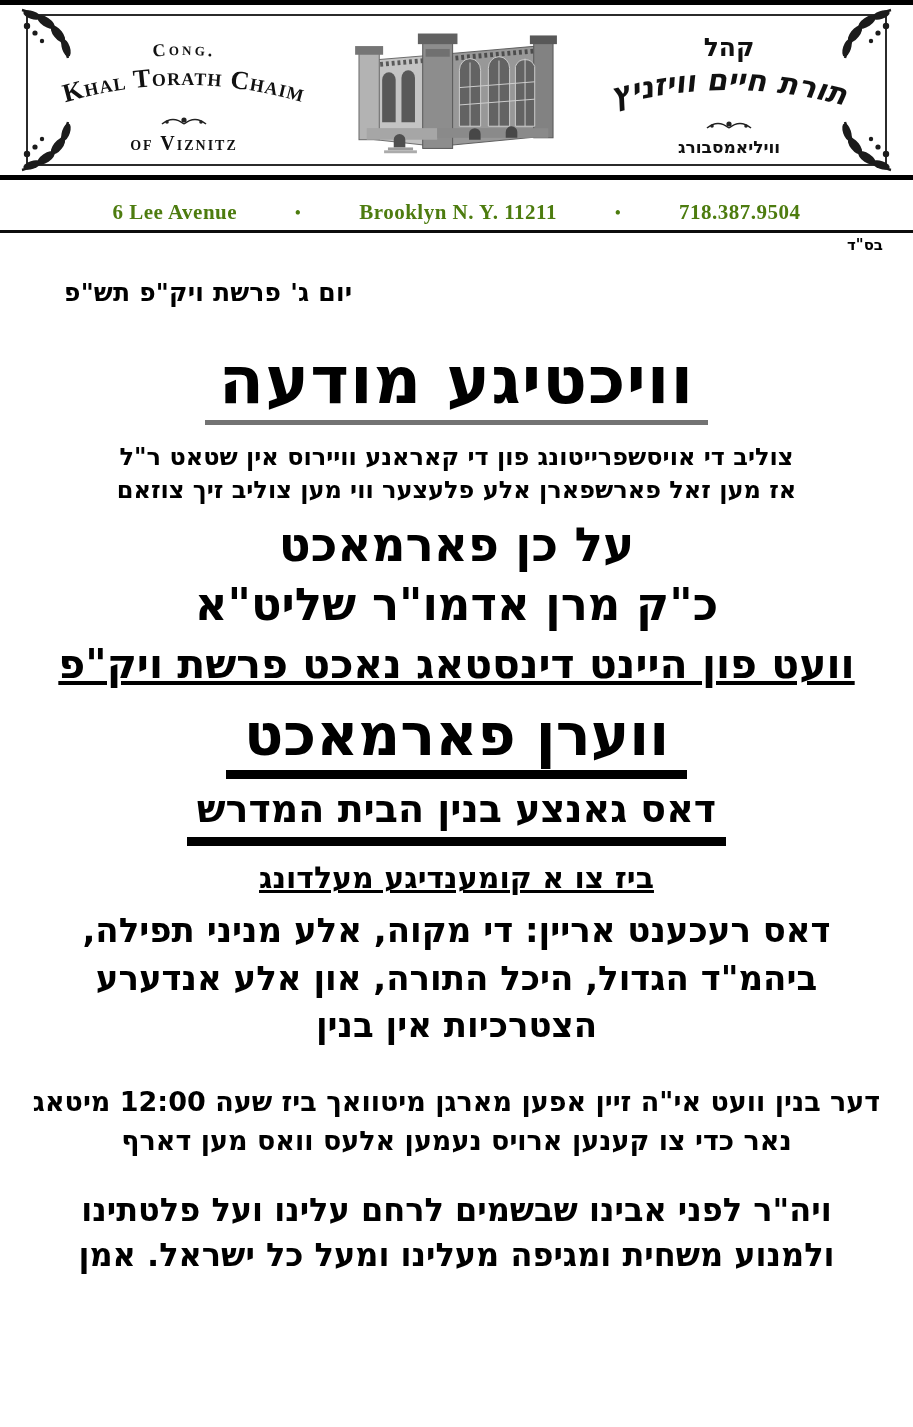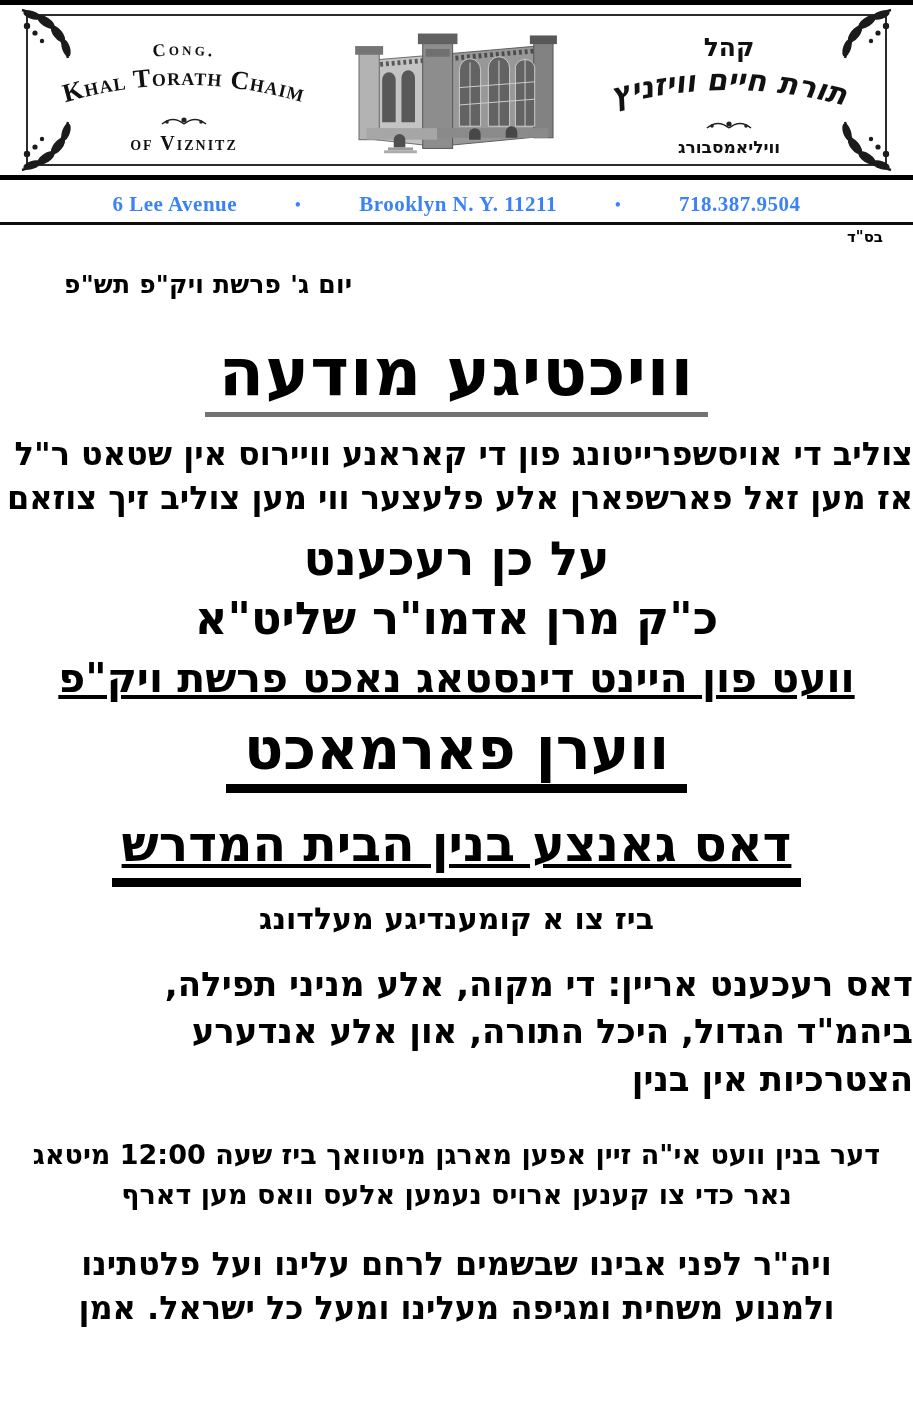--- a/index.html
+++ b/index.html
@@ -21,46 +21,46 @@
   .corner.br{bottom:-8px;right:-8px;transform:scale(-1,-1);}
   .head-col{flex:1;display:flex;justify-content:center;align-items:center;height:100%;}
   .head-center{width:232px;display:flex;justify-content:center;align-items:center;height:100%;}
   .org-en text{font-family:"Liberation Serif","DejaVu Serif",serif;fill:#111;font-weight:bold;font-variant:small-caps;}
   .org-he text{fill:#111;font-weight:bold;font-family:"DejaVu Serif","DejaVu Sans",serif;}
   .scroll-orn{stroke:#222;fill:none;stroke-width:1.6;}
   .orn-dot{fill:#222;}
   
   .address-bar{
     margin-top:9px;border-top:5px solid #000;border-bottom:3px solid #0d0d0d;
-    padding:12px 0 5px;display:flex;justify-content:center;align-items:center;gap:58px;
+    padding:20px 0 5px;display:flex;justify-content:center;align-items:center;gap:58px;
     font-family:"Liberation Serif","DejaVu Serif",serif;font-weight:bold;
-    font-size:21px;letter-spacing:.5px;color:#3b82f6;
+    font-size:21px;letter-spacing:.5px;color:#4d7c0f;
   }
   .addr-bullet{font-size:16px;}
   .bsd{ text-align:right;padding:3px 30px 0 0;font-size:15px;font-weight:bold;direction:rtl; }
   
   .date-line{
     margin:24px 0 0 64px;width:fit-content;direction:rtl;
     font-size:25px;font-weight:bold;letter-spacing:.2px;
   }
   .notice{text-align:center;direction:rtl;font-weight:bold;}
   .big-title{
     display:inline-block;margin-top:40px;font-size:66px;line-height:1.02;
     border-bottom:5px solid #737373;padding:0 14px 6px;letter-spacing:1px;
   }
-  .para-1{margin-top:16px;font-size:32px;line-height:1.37;text-align:right;}
+  .para-1{margin-top:16px;font-size:24px;line-height:1.37;}
   .h-al-ken{margin-top:12px;font-size:47px;line-height:1.1;}
   .h-rebbe{margin-top:9px;font-size:45px;line-height:1.1;}
   .h-when{margin-top:13px;font-size:41px;line-height:1.1;text-decoration:underline;}
   .closed-line{display:inline-block;margin-top:18px;font-size:58px;line-height:1.05;
     border-bottom:9px solid #000;padding:0 18px 4px;}
-  .closed-subject{display:inline-block;margin-top:26px;font-size:49px;line-height:1.05;
-    border-bottom:9px solid #000;padding:0 10px 7px;text-decoration:underline;}
-  .until-line{margin-top:14px;font-size:30px;}
-  .para-2{margin-top:25px;font-size:34px;line-height:1.4;text-align:right;}
+  .closed-subject{display:inline-block;margin-top:11px;font-size:38px;line-height:1.05;
+    border-bottom:9px solid #000;padding:0 10px 7px;}
+  .until-line{margin-top:14px;font-size:30px;text-decoration:underline;}
+  .para-2{margin-top:12px;font-size:34px;line-height:1.4;}
   .para-3{margin-top:32px;font-size:27px;line-height:1.45;}
   .para-4{margin-top:28px;font-size:32px;line-height:1.4;}
 </style>
 </head>
 <body>
 
 <div class="page">
 
   <div class="top-bar"></div>
 
@@ -207,21 +207,21 @@
 
     <div>
       <span class="big-title">וויכטיגע מודעה</span>
     </div>
 
     <div class="para-1">
       <div>צוליב די אויסשפרייטונג פון די קאראנע וויירוס אין שטאט ר"ל</div>
       <div>אז מען זאל פארשפארן אלע פלעצער ווי מען צוליב זיך צוזאם</div>
     </div>
 
-    <div class="h-al-ken">על כן רעכענט</div>
+    <div class="h-al-ken">על כן פארמאכט</div>
     <div class="h-rebbe">כ"ק מרן אדמו"ר שליט"א</div>
     <div class="h-when">וועט פון היינט דינסטאג נאכט פרשת ויק"פ</div>
 
     <div>
       <span class="closed-line">ווערן פארמאכט</span>
     </div>
     <div>
       <span class="closed-subject">דאס גאנצע בנין הבית המדרש</span>
     </div>
 

